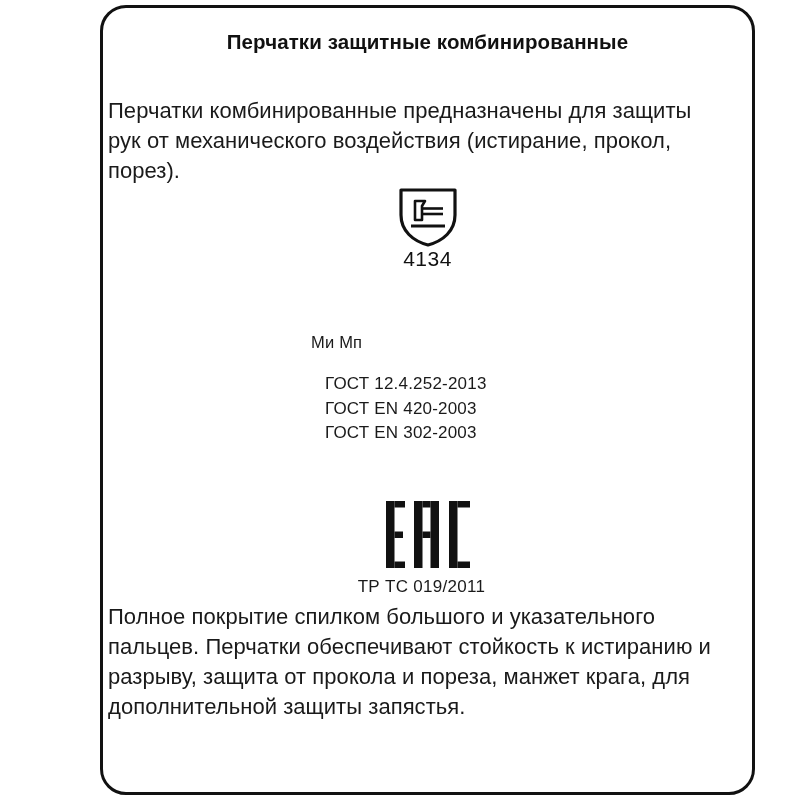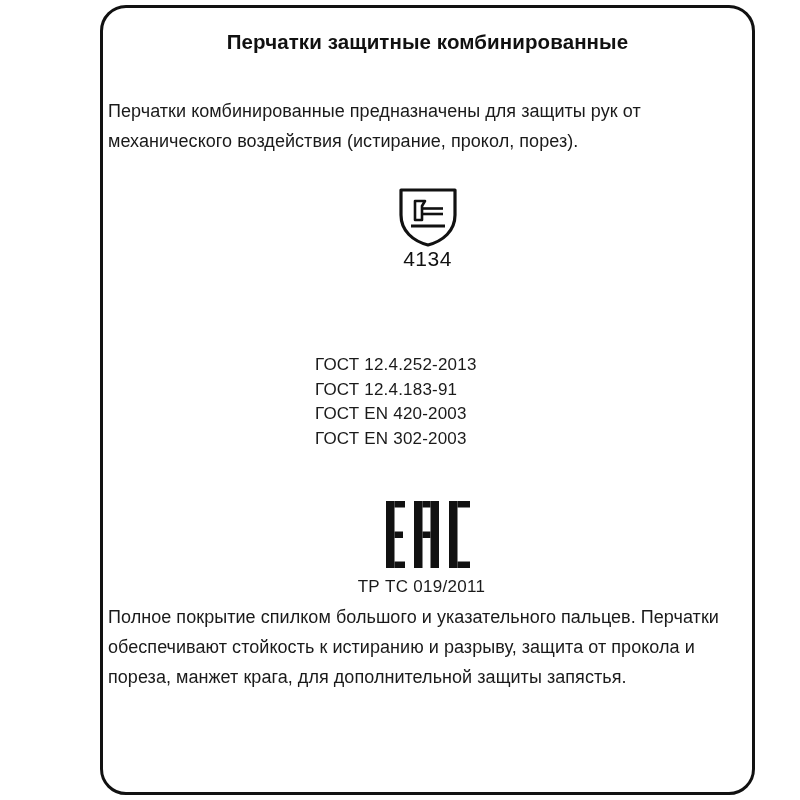--- a/index.html
+++ b/index.html
@@ -35,21 +35,21 @@
     top: 22px;
     text-align: center;
     font-size: 20.5px;
     font-weight: bold;
     letter-spacing: 0.1px;
     color: #111111;
   }
 
   .body-paragraph {
     position: absolute;
-    font-size: 18px;
+    font-size: 22px;
     line-height: 30px;
     color: #1a1a1a;
     letter-spacing: 0.05px;
   }
 
   #intro-paragraph {
     left: 5px;
     top: 88px;
     width: 615px;
   }
@@ -91,21 +91,21 @@
     position: absolute;
     left: 208px;
     top: 325px;
   }
   #protection-classes {
     font-size: 16.5px;
     color: #1a1a1a;
     letter-spacing: 0.2px;
   }
   #gost-list {
-    margin: 4px;
+    margin: 14px;
     padding: 0;
     list-style: none;
     margin-top: 20px;
   }
   #gost-list li {
     font-size: 17px;
     line-height: 24.5px;
     color: #1a1a1a;
     letter-spacing: 0.2px;
     white-space: pre;
@@ -151,24 +151,24 @@
       <path d="M18 14 H28 L25 19 V33 H18 Z" fill="none" stroke="#111111" stroke-width="2.6" stroke-linejoin="round"></path>
       <line x1="25" y1="21.5" x2="46" y2="21.5" stroke="#111111" stroke-width="2.6"></line>
       <line x1="25" y1="27" x2="46" y2="27" stroke="#111111" stroke-width="2.6"></line>
       <line x1="14" y1="39" x2="48" y2="39" stroke="#111111" stroke-width="2.8"></line>
     </svg>
 
     <div id="en388-rating">4134</div>
   </div>
 
   <div id="standards-block">
+    <div id="protection-classes">Ми Мп</div>
 
     <ul id="gost-list">
       <li>ГОСТ 12.4.252-2013</li>
-      <li>ГОСТ 12.4.183-91</li>
       <li>ГОСТ EN 420-2003</li>
       <li>ГОСТ EN 302-2003</li>
     </ul>
   </div>
 
   <div id="eac-block">
     <svg id="eac-mark-icon" viewBox="0 0 90 67">
 
       <g fill="#111111">
         <rect x="3" y="0" width="8.5" height="67"></rect>

